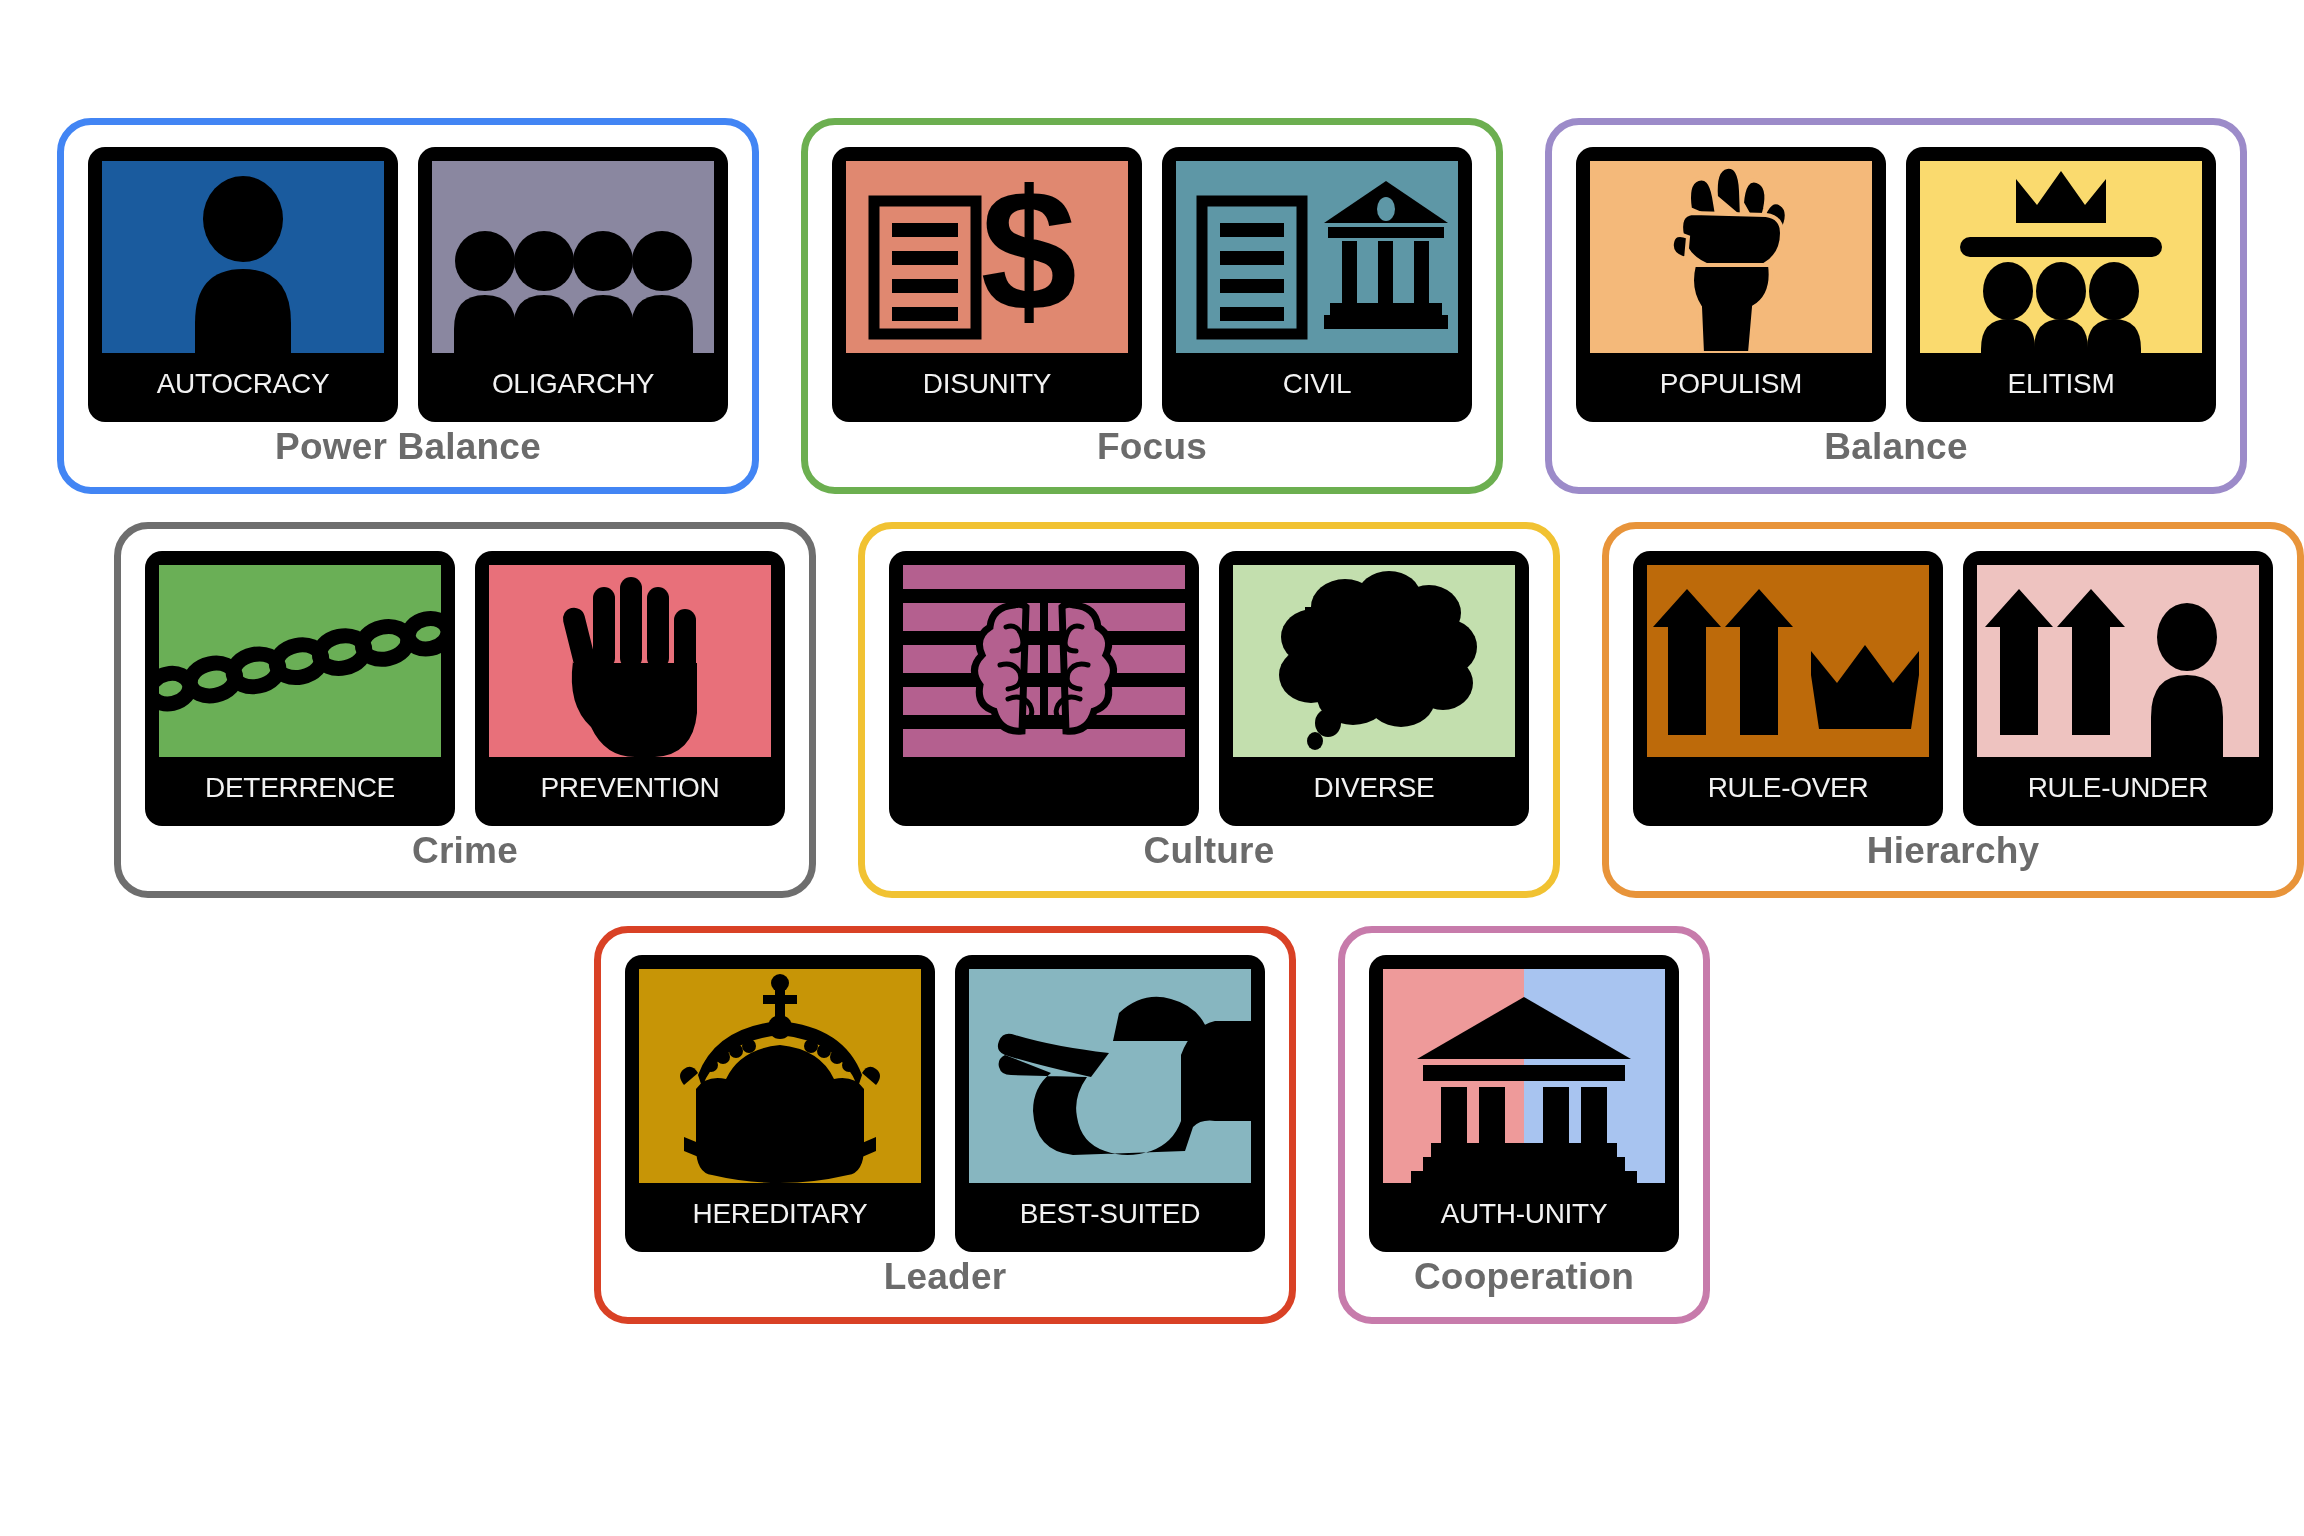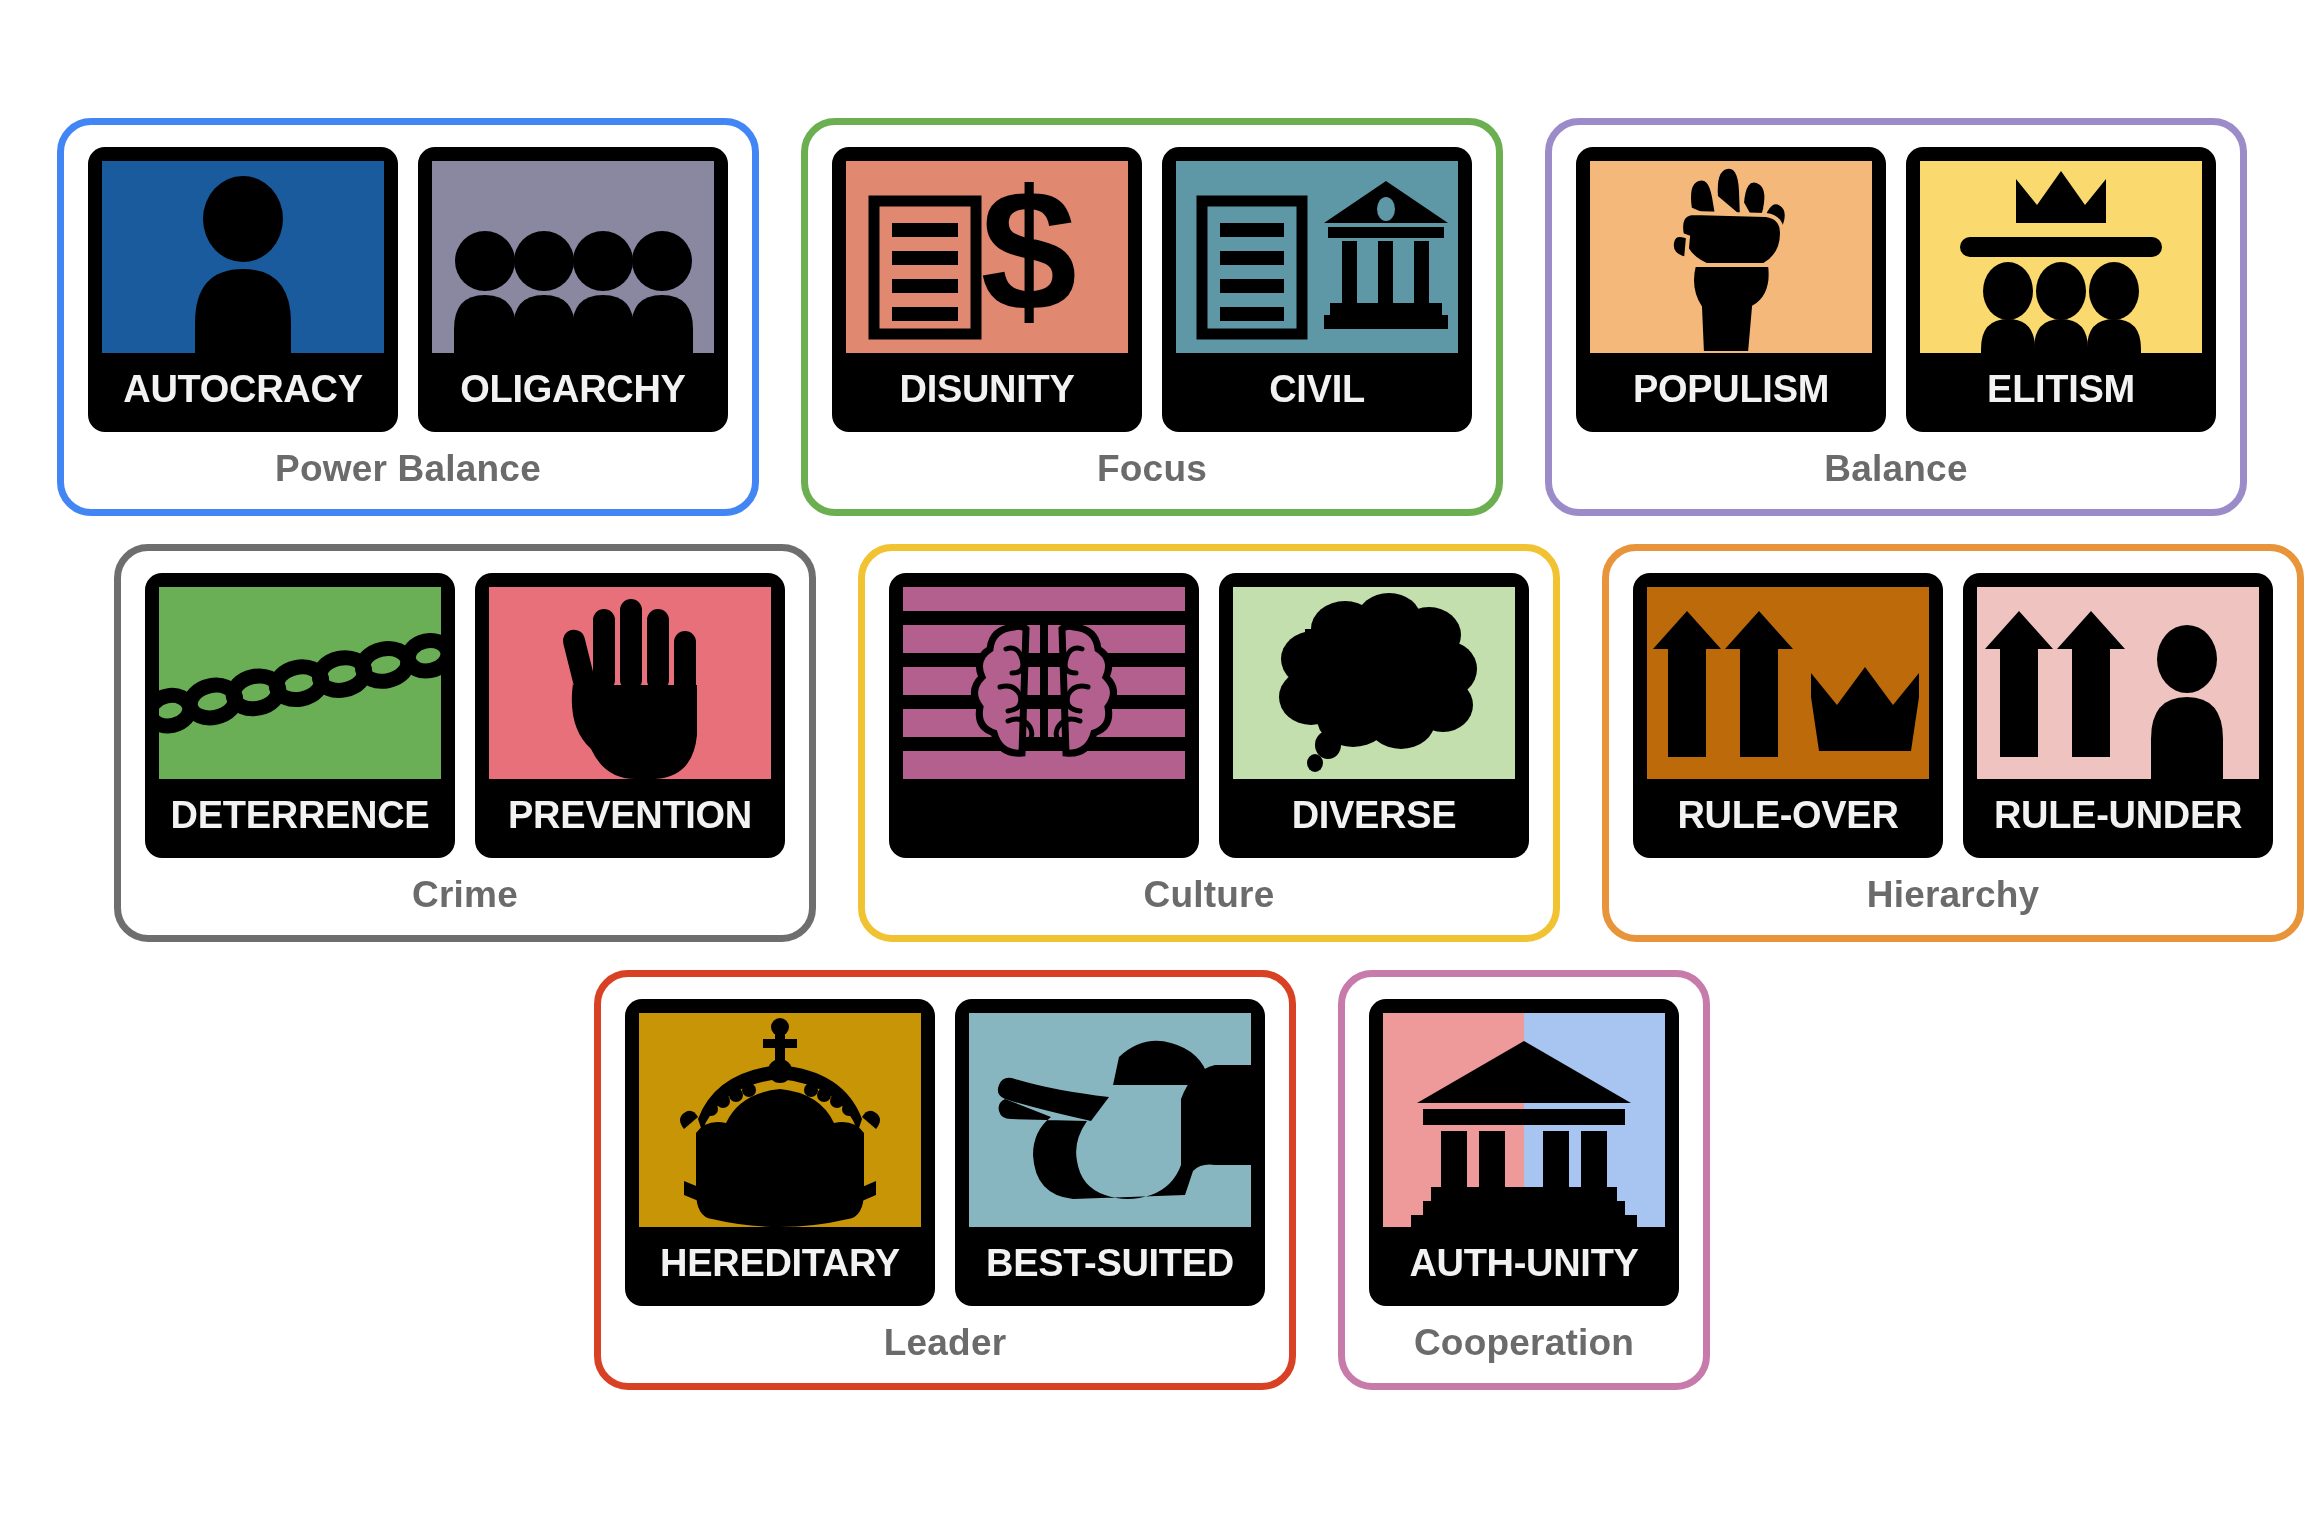--- a/index.html
+++ b/index.html
@@ -42,21 +42,21 @@
     padding: 22px 24px 12px 24px;
     display: flex;
     flex-direction: column;
     align-items: center;
   }
   .group-tiles {
     display: flex;
     gap: 20px;
   }
   .group-label {
-    margin-top: 18px;
+    margin-top: 6px;
     margin-bottom: 10px;
     font-size: 37px;
     font-weight: 700;
     color: #6b6b6b;
     letter-spacing: 0.2px;
     line-height: 1;
     text-align: center;
   }
 
   
@@ -73,22 +73,22 @@
     width: 282px;
     height: 192px;
     position: relative;
     overflow: hidden;
     display: block;
   }
   .art svg { display: block; width: 100%; height: 100%; }
 
   .tile-label {
     color: #f2f2f2;
-    font-size: 38px;
-    font-weight: 700;
+    font-size: 28px;
+    font-weight: 400;
     letter-spacing: -0.3px;
     line-height: 1;
     padding: 17px 4px 24px 4px;
     white-space: nowrap;
     text-align: center;
   }
 
   
   .art-sq { width: 282px; height: 214px; }
 </style>

